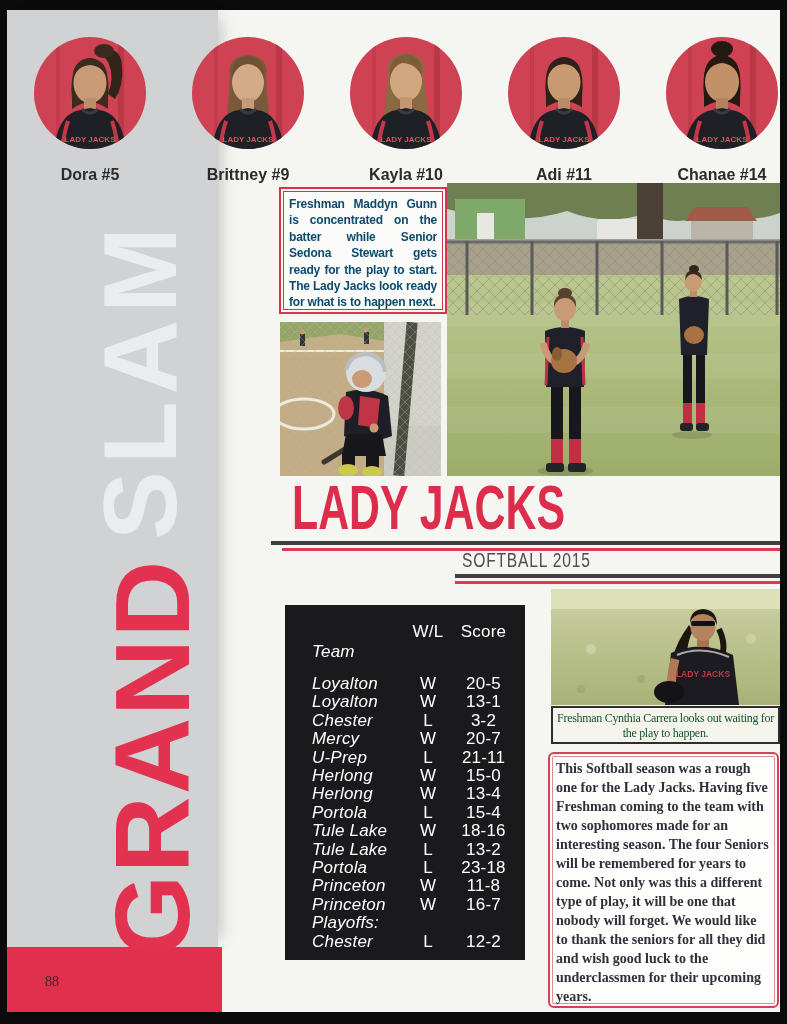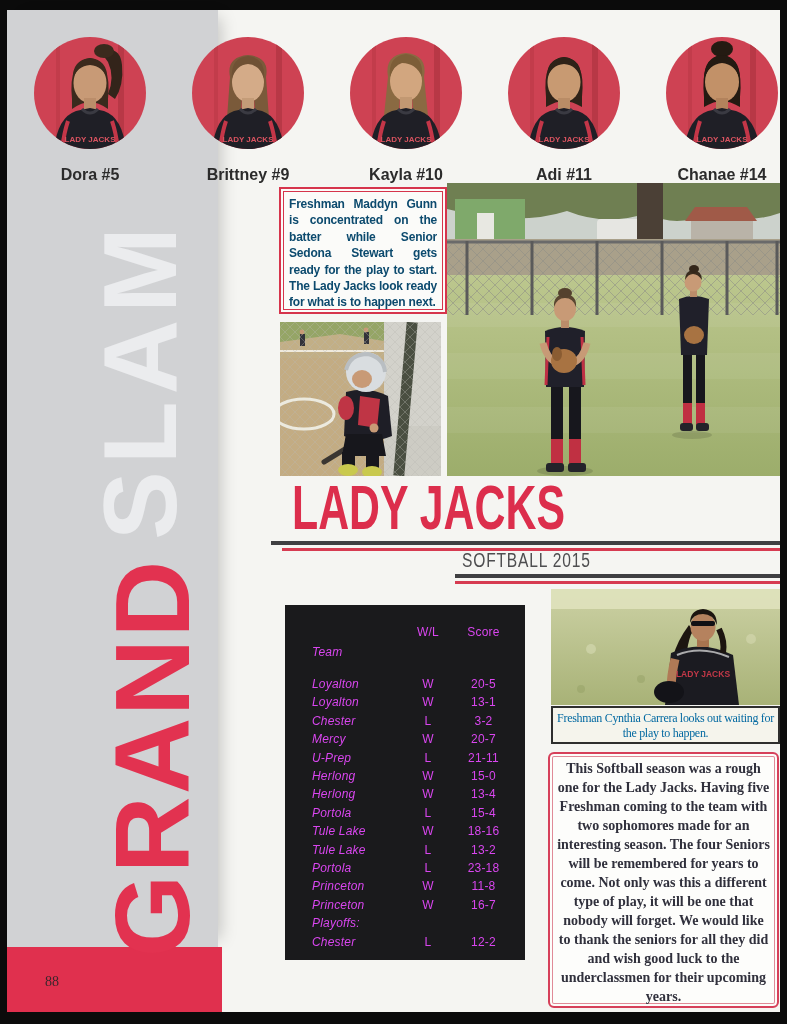--- a/index.html
+++ b/index.html
@@ -27,37 +27,37 @@
   .photo{position:absolute;overflow:hidden;}
   .headline{position:absolute;left:292px;top:477px;font-size:63px;line-height:60px;
         font-weight:bold;color:#dc2e4c;transform:scaleX(0.68);transform-origin:0 0;
         white-space:nowrap;letter-spacing:0px;}
   .rule{position:absolute;}
   .rule.dark{background:#3f3f42;}
   .rule.red{background:#d63b51;}
   .subtitle{position:absolute;left:462px;top:549px;font-size:19.5px;color:#4e4e50;
         letter-spacing:1px;transform:scaleX(0.8);transform-origin:0 0;white-space:nowrap;}
   .scoreboard{position:absolute;left:285px;top:605px;width:240px;height:355px;
-        background:#1a1a1c;color:#d946ef;font-size:12px;box-sizing:border-box;
+        background:#1a1a1c;color:#ffffff;font-size:17px;box-sizing:border-box;
         padding-top:17px;letter-spacing:.2px;}
   .srow{display:flex;line-height:18.4px;}
   .srow.head{line-height:20px;}
   .c-team{width:88px;padding-left:27px;font-style:italic;}
   .c-wl{width:56px;text-align:center;}
   .c-score{flex:1;text-align:center;padding-right:14px;}
   .spacer{height:13px;}
   .caption-box{position:absolute;left:551px;top:706px;width:229px;height:38px;
         border:2px solid #2e2e2e;background:#f5f4ec;box-sizing:border-box;
         font-family:"Liberation Serif",serif;font-size:12px;line-height:15px;
-        letter-spacing:-0.3px;text-align:center;color:#0369a1;padding-top:3px;overflow:hidden;}
+        letter-spacing:-0.3px;text-align:center;color:#14532d;padding-top:3px;overflow:hidden;}
   .recap{position:absolute;left:548px;top:752px;width:231px;height:256px;
         border:2px solid #d6405a;border-radius:6px;background:#fdfdfb;box-sizing:border-box;
         box-shadow:inset 0 0 0 2px #fdfdfb, inset 0 0 0 3px #e08a97;
         font-family:"Liberation Serif",serif;font-weight:bold;font-size:14px;line-height:19px;
-        color:#30303c;text-align:center;padding:5px 6px;overflow:hidden;}
+        color:#30303c;padding:5px 6px;overflow:hidden;}
 </style>
 </head>
 <body>
 
 <div class="page">
   <div class="paper"></div>
   <div class="gray-strip"></div>
   <div class="red-band"></div>
 
   <div class="vword slam">SLAM</div>

